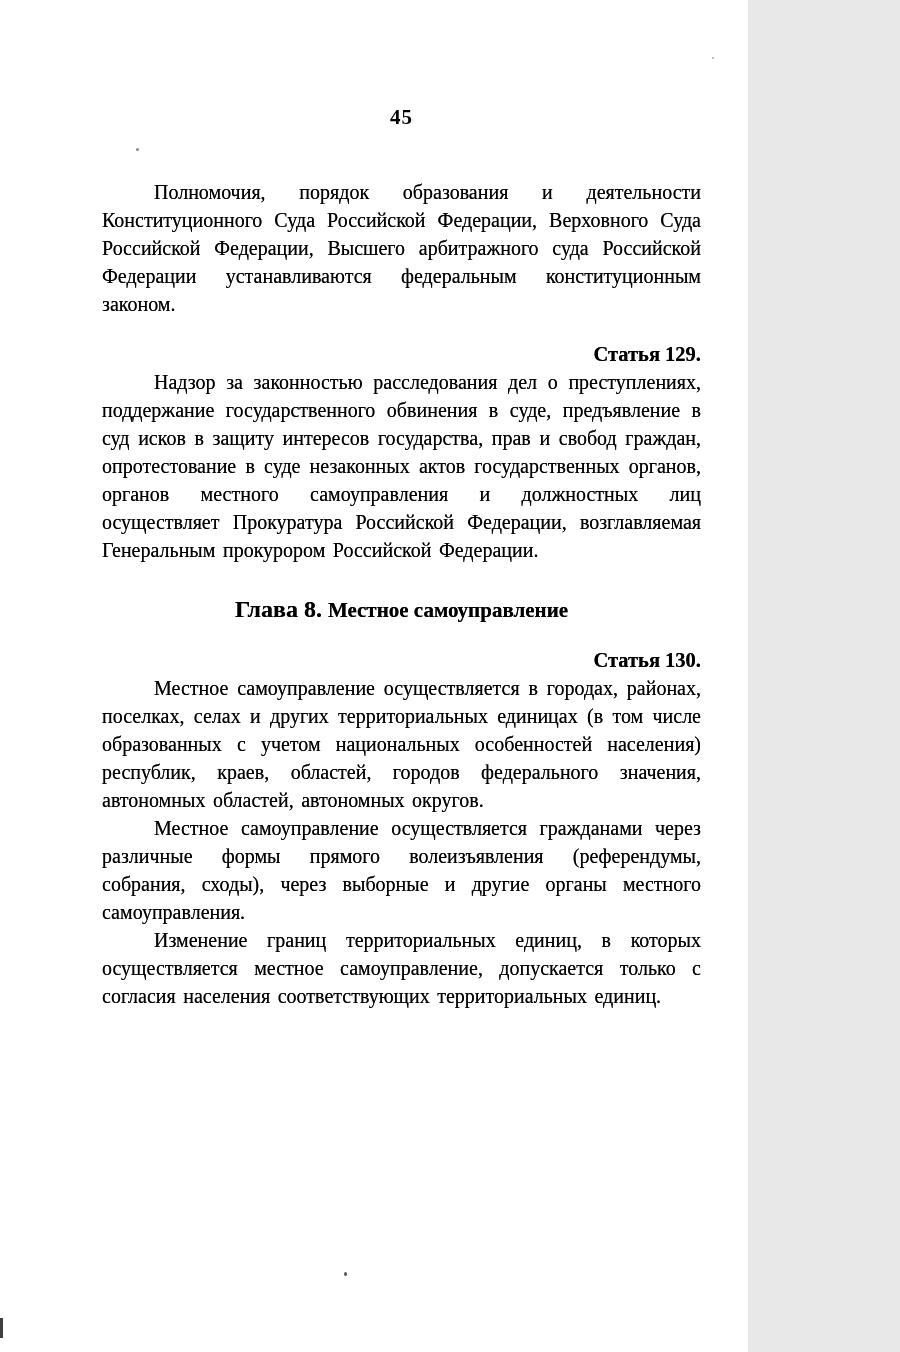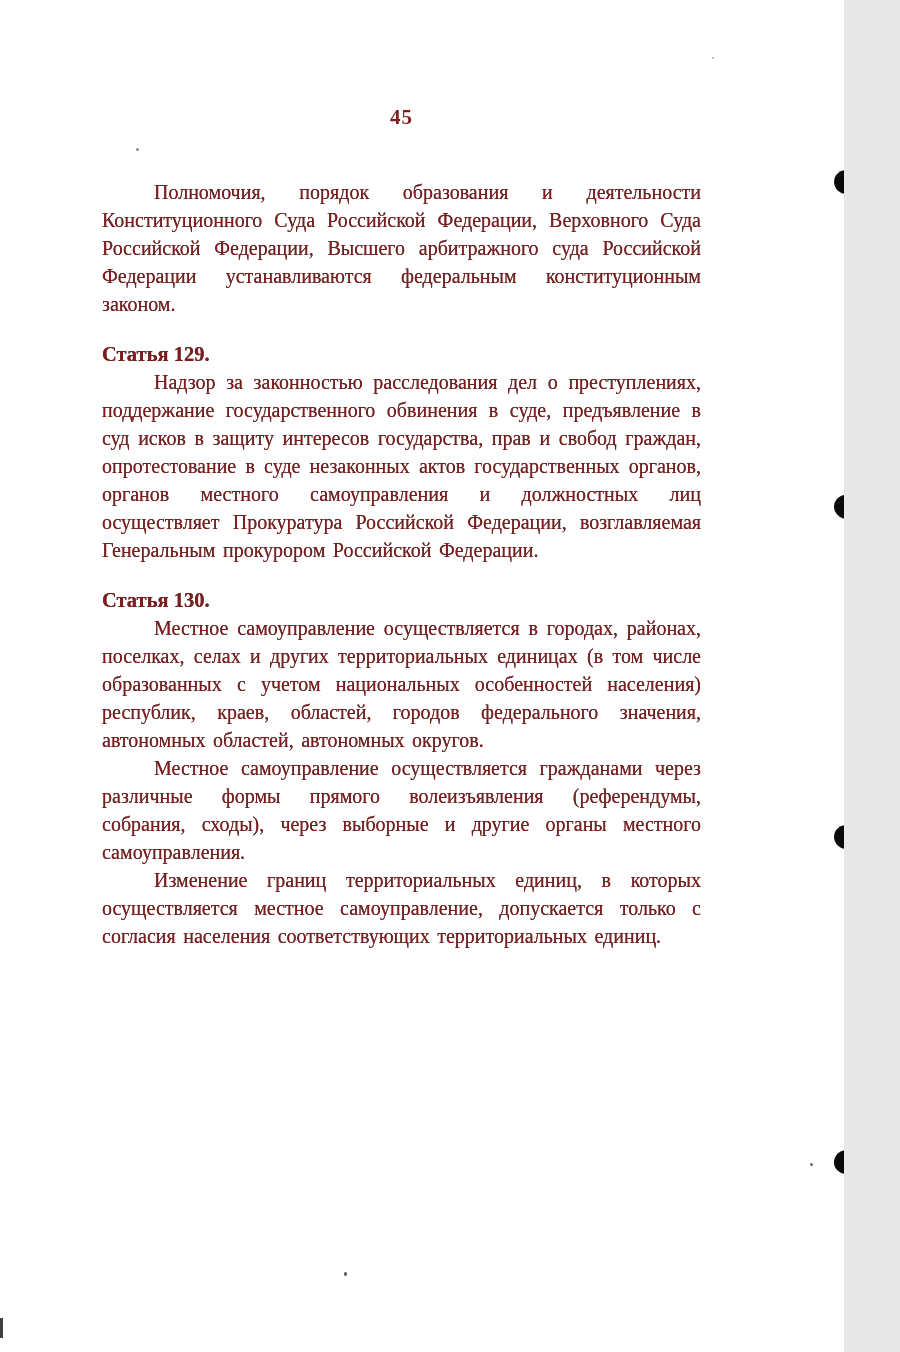--- a/index.html
+++ b/index.html
@@ -2,26 +2,26 @@
 <html><head>
 <meta charset="utf-8">
 <style>
   html, body {
     margin: 0;
     padding: 0;
     background: #e8e8e8;
   }
   .screen {
     position: relative;
-    width: 844px;
+    width: 748px;
     height: 1352px;
     background: #ffffff;
     overflow: hidden;
     font-family: "Liberation Serif", "DejaVu Serif", serif;
-    color: #7f1d1d;
+    color: #000000;
   }
   .content {
     position: absolute;
     left: 102px;
     top: 0;
     width: 599px;
   }
   .page-number {
     margin: 104px 0 0 0;
     height: 26px;
@@ -41,21 +41,21 @@
     text-shadow: 0 0 0.5px rgba(10,10,10,0.75);
   }
   p.intro {
     margin-top: 48px;
   }
   h3.article {
     margin: 22px 0 0 0;
     font-size: 20.5px;
     line-height: 28px;
     font-weight: bold;
-    text-align: left;
+    text-align: right;
     text-shadow: 0 0 0.5px rgba(10,10,10,0.8);
   }
   h2.chapter {
     margin: 30px 0 0 0;
     height: 30px;
     line-height: 30px;
     text-align: center;
     font-weight: bold;
     text-shadow: 0 0 0.5px rgba(10,10,10,0.8);
   }
@@ -112,20 +112,24 @@
 
     <div class="page-number">45</div>
 
     <p class="body intro">Полномочия, порядок образования и деятельности Конституционного Суда Российской Федерации, Верховного Суда Российской Федерации, Высшего арбитражного суда Российской Федерации устанавливаются федеральным конституционным законом.</p>
 
     <h3 class="article">Статья 129.</h3>
 
     <p class="body">Надзор за законностью расследования дел о преступлениях, поддержание государственного обвинения в суде, предъявление в суд исков в защиту интересов государства, прав и свобод граждан, опротестование в суде незаконных актов государственных органов, органов местного самоуправления и должностных лиц осуществляет Прокуратура Российской Федерации, возглавляемая Генеральным прокурором Российской Федерации.</p>
 
 
+    <h2 class="chapter">
+      <span class="chapter-number">Глава 8.</span>
+      <span class="chapter-title">Местное самоуправление</span>
+    </h2>
 
     <h3 class="article">Статья 130.</h3>
 
 
     <p class="body">Местное самоуправление осуществляется в городах, районах, поселках, селах и других территориальных единицах (в том числе образованных с учетом национальных особенностей населения) республик, краев, областей, городов федерального значения, автономных областей, автономных округов.</p>
 
     <p class="body">Местное самоуправление осуществляется гражданами через различные формы прямого волеизъявления (референдумы, собрания, сходы), через выборные и другие органы местного самоуправления.</p>
 
     <p class="body">Изменение границ территориальных единиц, в которых осуществляется местное самоуправление, допускается только с согласия населения соответствующих территориальных единиц.</p>
 

